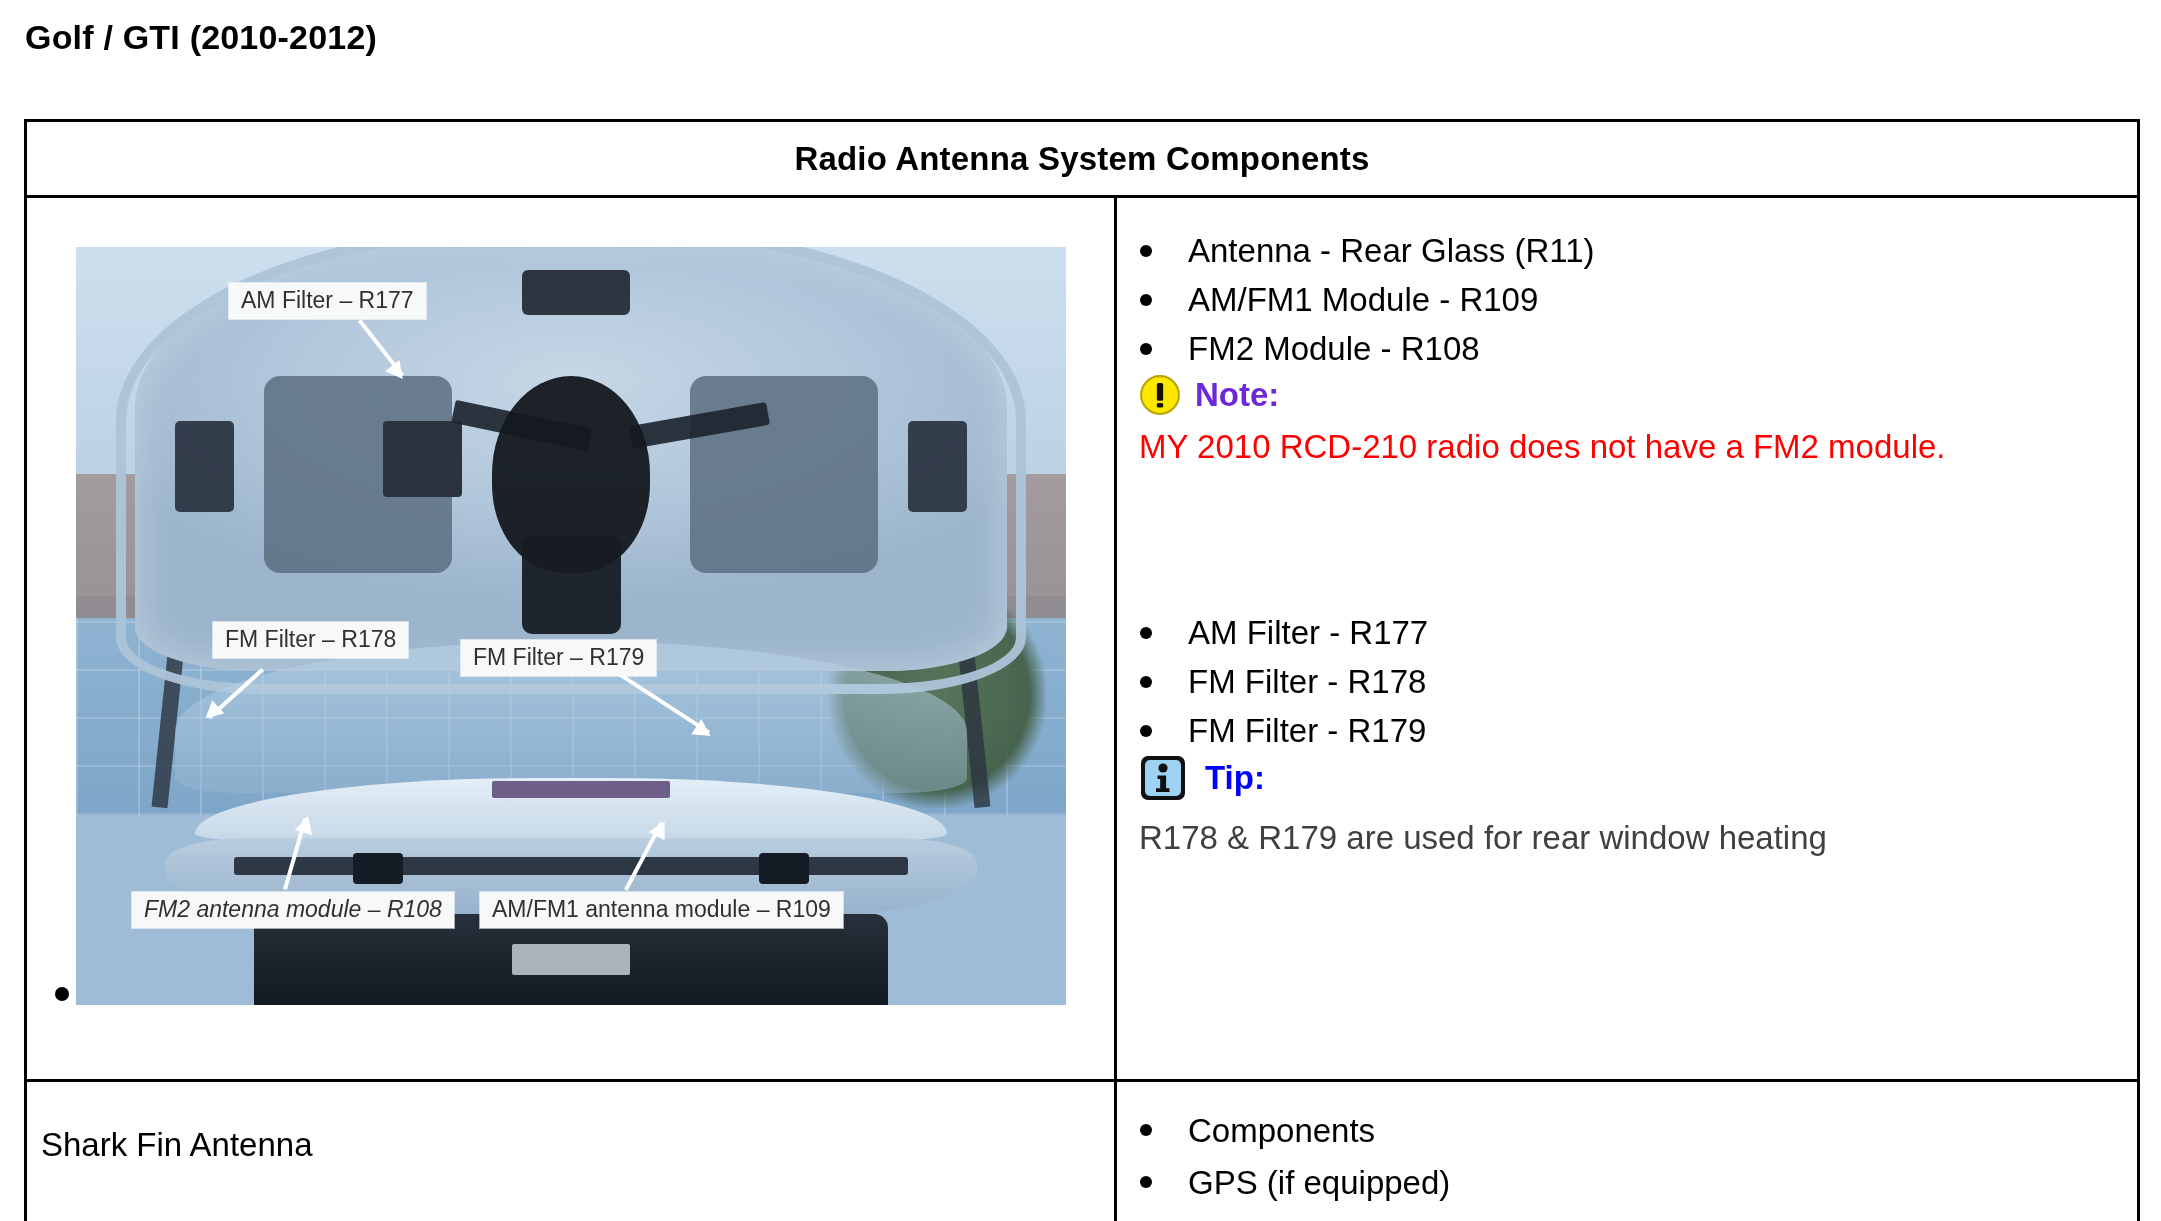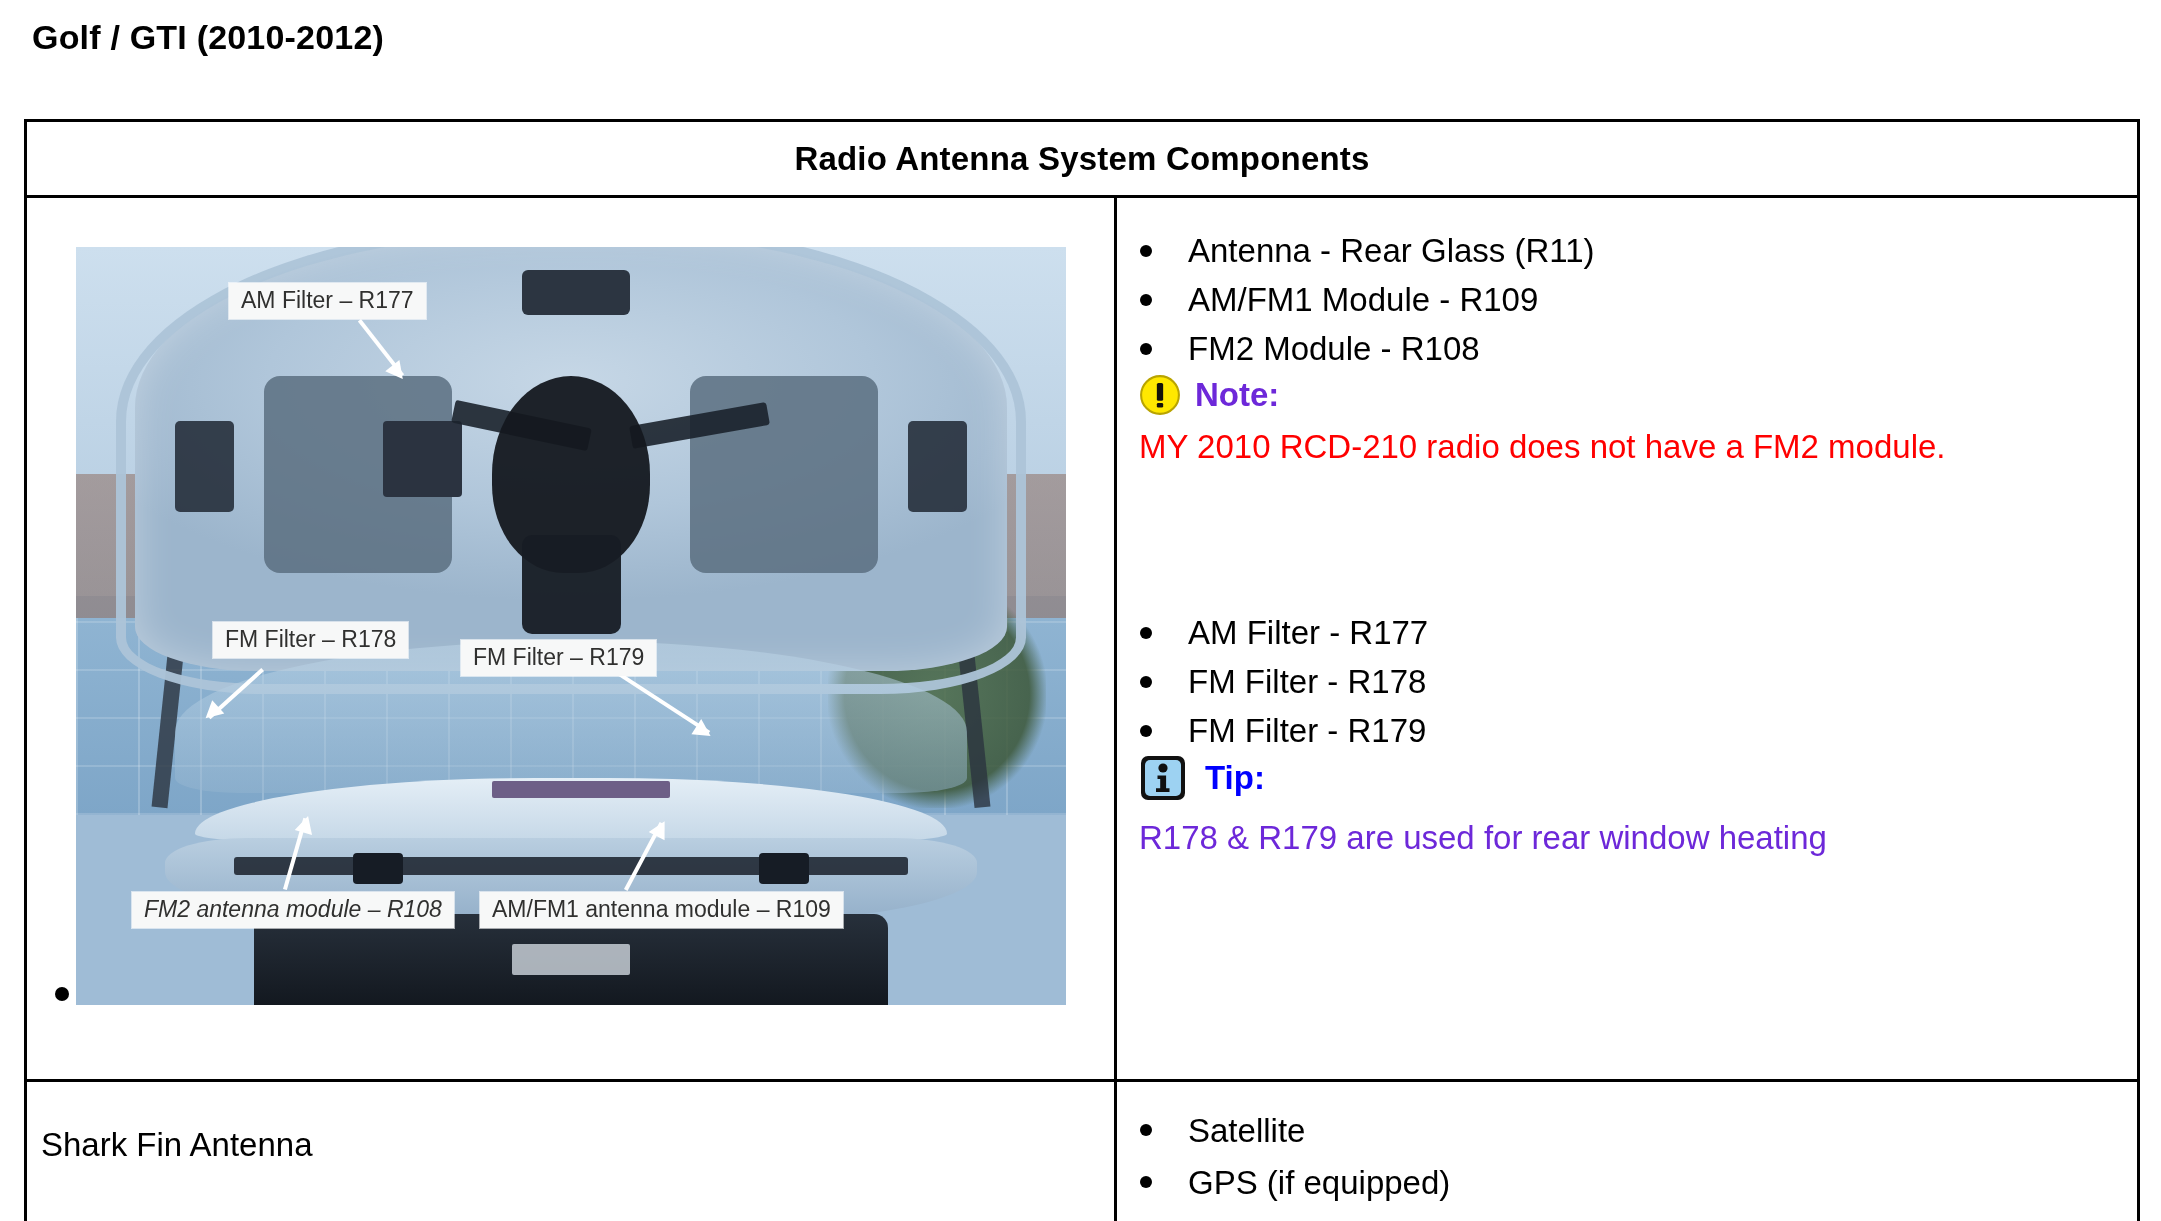--- a/index.html
+++ b/index.html
@@ -11,21 +11,21 @@
     width: 2161px;
     height: 1221px;
     font-family: "Liberation Sans", sans-serif;
     color: #000000;
     overflow: hidden;
   }
 
   
   .page-title {
     position: absolute;
-    left: 32px;
+    left: 25px;
     top: 18px;
     font-size: 34px;
     font-weight: bold;
     letter-spacing: 0.2px;
     white-space: nowrap;
   }
 
   
   .table {
     position: absolute;
@@ -165,21 +165,21 @@
     color: #0000ff;
     margin-left: 18px;
     white-space: nowrap;
   }
   .tip-body {
     position: absolute;
     left: 22px;
     top: 620px;
     font-size: 33px;
     line-height: 1.2;
-    color: #6d28d9;
+    color: #404040;
     white-space: nowrap;
   }
 
   
   .left-bullet {
     position: absolute;
     left: 28px;
     bottom: 78px;
     width: 14px;
     height: 14px;
@@ -543,21 +543,21 @@
   </div>
 
   <div class="row last-row">
     <div class="cell-left">
       <div class="shark-label">Shark Fin Antenna</div>
     </div>
     <div class="cell-right">
       <ul class="blist last-bullets">
         <li>
           <span class="bullet"></span>
-          <span>Satellite</span>
+          <span>Components</span>
         </li>
         <li>
           <span class="bullet"></span>
           <span>GPS (if equipped)</span>
         </li>
       </ul>
     </div>
   </div>
 
 </div>

